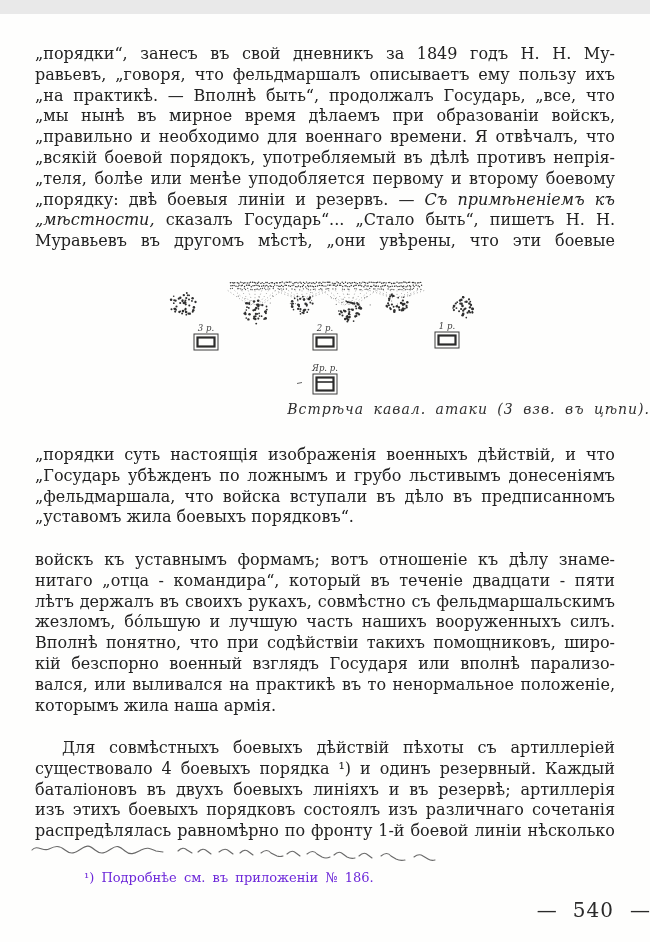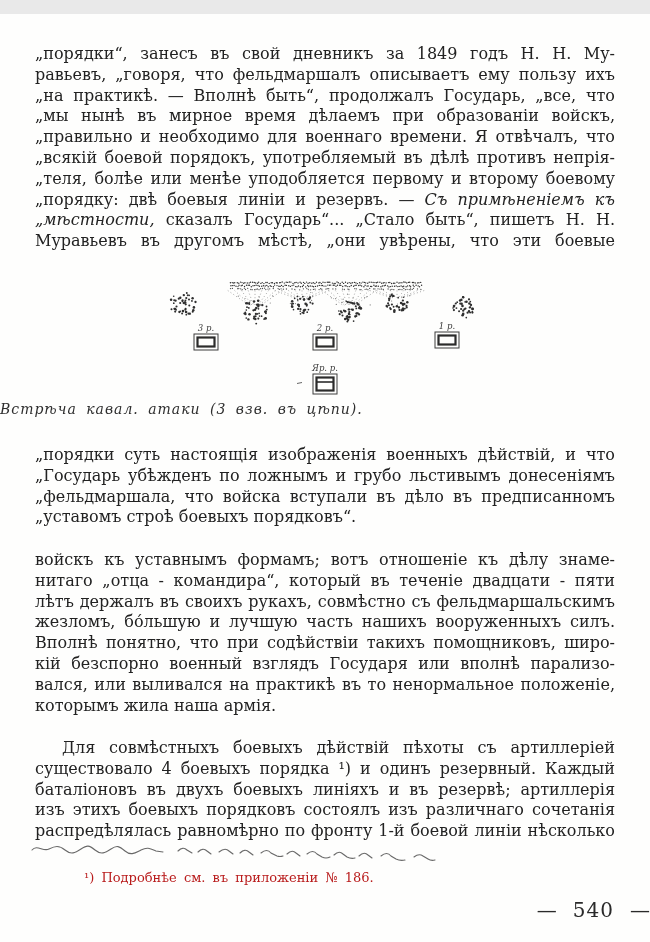--- a/index.html
+++ b/index.html
@@ -16,26 +16,26 @@
   .it{font-style:italic;}
   #p1{top:30px;}
   #p2{top:431px;}
   #p3{top:536px;}
   #p4{top:724px;}
   .figure-svg{position:absolute;left:155px;top:256px;width:340px;height:132px;}
   .fig-label{font-style:italic;font-size:8.5px;fill:#3a3a3a;font-family:"DejaVu Serif","Liberation Serif",serif;}
   .bo{fill:none;stroke:#3c3c3c;stroke-width:1;}
   .bi{fill:none;stroke:#2b2b2b;stroke-width:2.2;}
   .caption{
-    position:absolute;top:387px;left:0;width:650px;text-align:left;
+    position:absolute;top:387px;left:0;width:650px;text-align:right;
     font-style:italic;font-size:14px;letter-spacing:1px;color:#2e2e2e;word-spacing:4px;
   }
   .wavy{position:absolute;left:28px;top:826px;width:420px;height:24px;}
   .wavy path{fill:none;stroke:#4d4d4d;stroke-width:1.1;stroke-linecap:round;opacity:.85;}
-  .footnote{position:absolute;left:84px;top:856px;font-size:13px;color:#b91c1c;word-spacing:3px;}
+  .footnote{position:absolute;left:84px;top:856px;font-size:13px;color:#6d28d9;word-spacing:3px;}
   .footer{position:absolute;top:884px;left:0;width:650px;text-align:right;font-size:20px;color:#2a2a2a;}
   .footer .pgnum{margin:0 16px;letter-spacing:1px;}
 </style>
 </head>
 <body>
 
 <div class="page">
 
   <div class="para" id="p1">
     <div class="tline">„порядки“, занесъ въ свой дневникъ за 1849 годъ Н. Н. Му-</div>
@@ -696,21 +696,21 @@
     <text class="fig-label" x="292" y="59" text-anchor="middle">1 р.</text>
     <text class="fig-label" x="170" y="101" text-anchor="middle">Яр. р.</text>
   </svg>
 
   <div class="caption">Встрѣча кавал. атаки (3 взв. въ цѣпи).</div>
 
   <div class="para" id="p2">
     <div class="tline">„порядки суть настоящія изображенія военныхъ дѣйствій, и что</div>
     <div class="tline">„Государь убѣжденъ по ложнымъ и грубо льстивымъ донесеніямъ</div>
     <div class="tline">„фельдмаршала, что войска вступали въ дѣло въ предписанномъ</div>
-    <div class="tline last">„уставомъ строѣ боевыхъ порядковъ“.</div>
+    <div class="tline last">„уставомъ жила боевыхъ порядковъ“.</div>
   </div>
 
   <div class="para" id="p3">
     <div class="tline">войскъ къ уставнымъ формамъ; вотъ отношеніе къ дѣлу знаме-</div>
     <div class="tline">нитаго „отца - командира“, который въ теченіе двадцати - пяти</div>
     <div class="tline">лѣтъ держалъ въ своихъ рукахъ, совмѣстно съ фельдмаршальскимъ</div>
     <div class="tline">жезломъ, бо́льшую и лучшую часть нашихъ вооруженныхъ силъ.</div>
     <div class="tline">Вполнѣ понятно, что при содѣйствіи такихъ помощниковъ, широ-</div>
     <div class="tline">кій безспорно военный взглядъ Государя или вполнѣ парализо-</div>
     <div class="tline">вался, или выливался на практикѣ въ то ненормальное положеніе,</div>

